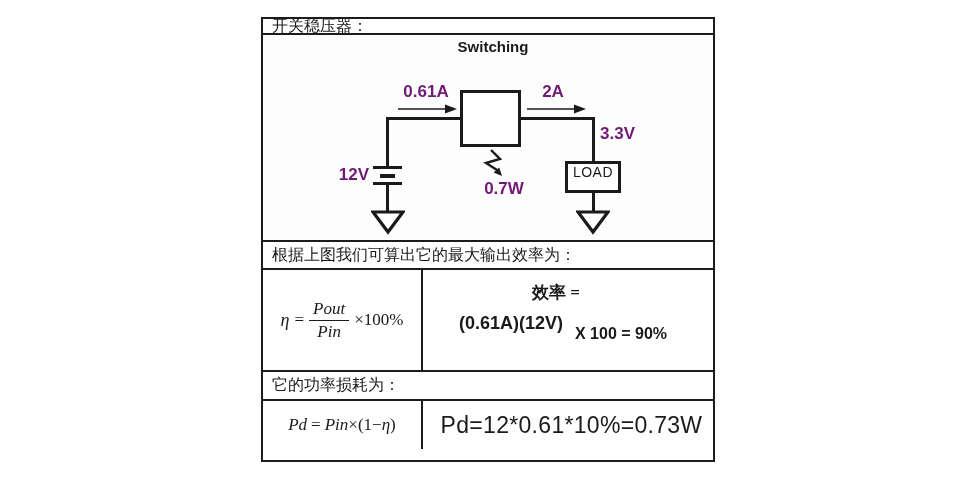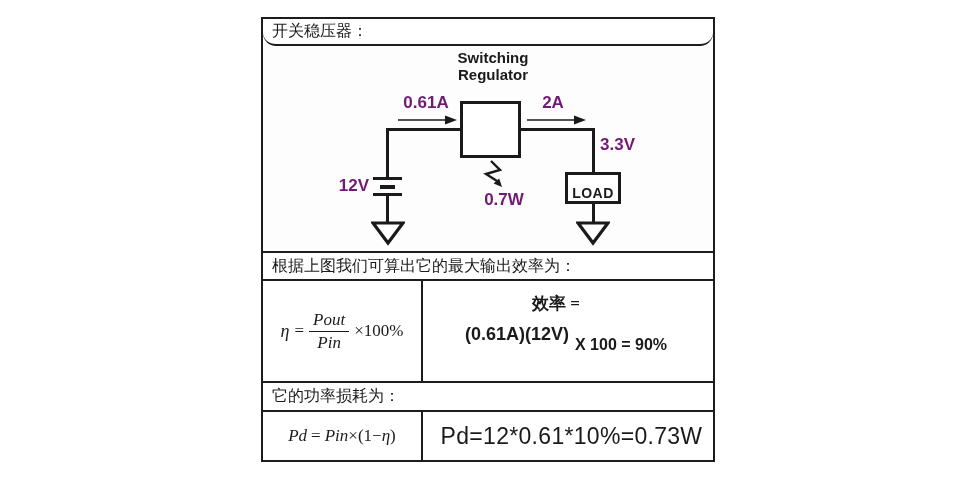--- a/index.html
+++ b/index.html
@@ -4,74 +4,73 @@
 <style>
   html,body{margin:0;padding:0;background:#ffffff;}
   .stage{position:relative;width:975px;height:482px;background:#ffffff;overflow:hidden;
          font-family:"Liberation Sans","DejaVu Sans",sans-serif;color:#1a1a1a;}
   .tbl{position:absolute;left:261px;top:17px;width:454px;height:445px;
        border:2px solid #1c1c1c;box-sizing:border-box;background:#fff;}
   .row{box-sizing:border-box;width:100%;position:relative;}
   .rb{border-bottom:2px solid #1c1c1c;}
   .cap{font-family:"Liberation Serif","DejaVu Serif",serif;font-size:16px;
        padding-left:9px;display:flex;align-items:center;}
-  .r1{height:27px;border-radius:13px;}
+  .r1{height:16px;}
   .r2{height:207px;background:#fdfdfd;}
   .r3{height:28px;}
   .r4{height:102px;display:flex;}
   .r5{height:29px;}
   .r6{height:48px;display:flex;}
   .cell-l{width:160px;box-sizing:border-box;border-right:2px solid #1c1c1c;
           display:flex;align-items:center;justify-content:center;}
   .cell-r{flex:1;position:relative;}
 
   
   .abs{position:absolute;}
   .wire{position:absolute;background:#1a1a1a;}
   .dlabel{position:absolute;font-weight:bold;font-size:17px;line-height:16px;
           color:#701a75;white-space:nowrap;}
   .boxnode{position:absolute;border:3px solid #1a1a1a;background:#fff;box-sizing:border-box;}
   .regtitle{position:absolute;left:160px;top:3px;width:140px;text-align:center;
             font-weight:bold;font-size:15px;line-height:17px;}
-  .loadbox{display:flex;align-items:flex-end;justify-content:center;
-           font-weight:700;font-size:14px;letter-spacing:0.5px;}
+  .loadbox{display:flex;align-items:flex-start;justify-content:center;
+           font-weight:400;font-size:14px;letter-spacing:0.5px;}
 
   
   .mathserif{font-family:"Liberation Serif","DejaVu Serif",serif;}
   .frm{display:flex;align-items:center;gap:5px;font-size:17px;}
   .frm .var{font-style:italic;}
   .frac{display:inline-flex;flex-direction:column;align-items:center;}
   .frac .num{padding:0 4px 1px 4px;border-bottom:1.6px solid #1a1a1a;}
   .frac .den{padding-top:1px;}
   .eff-head{position:absolute;left:0;top:11px;width:100%;text-align:center;
             font-family:"Liberation Serif","DejaVu Serif",serif;
             font-weight:bold;font-size:17px;transform:translateX(-12px);}
   .eff-frac{position:absolute;left:30px;top:42px;width:116px;text-align:center;
             font-weight:bold;font-size:18px;line-height:20px;}
   .eff-frac .num{display:block;border-bottom:2.2px solid #1a1a1a;padding-bottom:1px;}
-  .eff-frac .den{display:block;padding-top:1px;text-align:right;}
+  .eff-frac .den{display:block;padding-top:1px;}
   .eff-res{position:absolute;left:152px;top:55px;font-weight:bold;font-size:16px;white-space:nowrap;}
   .pd-calc{display:flex;align-items:center;justify-content:center;height:100%;
            font-size:23px;letter-spacing:0.3px;padding-left:7px;}
 </style>
 </head>
 <body>
 
 <div class="stage">
   <div class="tbl">
 
     <div class="row r1 rb cap">
       <span>开关稳压器：</span>
     </div>
 
     <div class="row r2 rb">
 
       <div class="regtitle">
         <div>Switching</div>
-        <div>Regulator</div>
       </div>
 
       <div class="dlabel" style="left:120px;top:49px;width:86px;text-align:center;">0.61A</div>
       <svg class="abs" style="left:135px;top:68px;" width="60" height="12">
         <line x1="0" y1="6" x2="47" y2="6" stroke="#1a1a1a" stroke-width="1.6"></line>
         <polygon points="47,1.5 59,6 47,10.5" fill="#1a1a1a"></polygon>
       </svg>
 
       <div class="dlabel" style="left:262px;top:49px;width:56px;text-align:center;">2A</div>
       <svg class="abs" style="left:264px;top:68px;" width="60" height="12">

